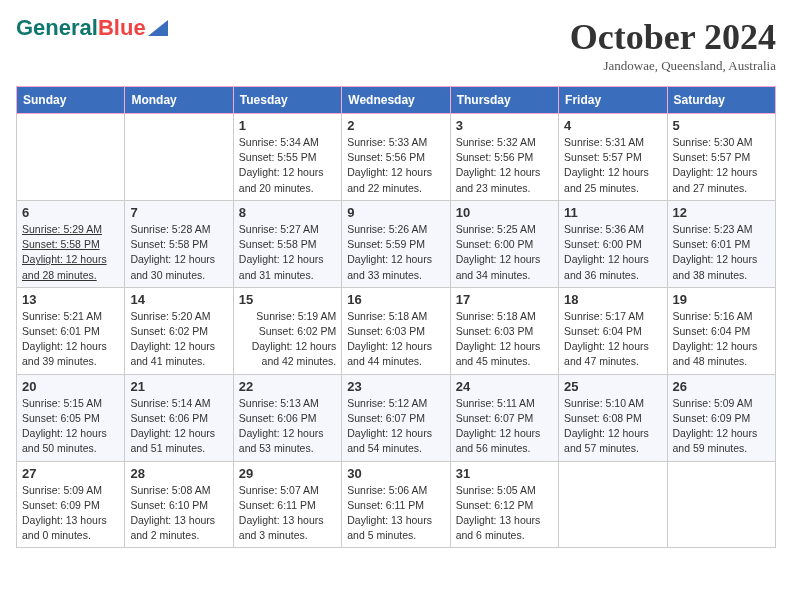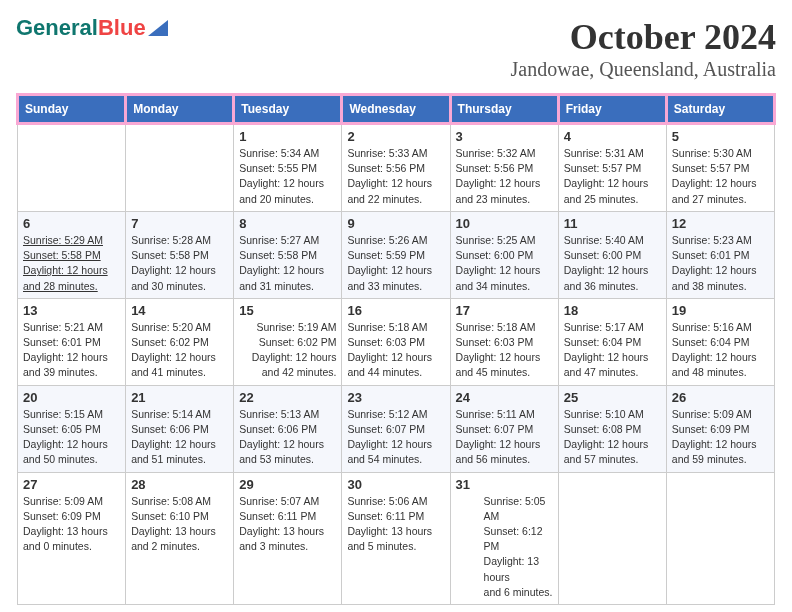--- a/index.html
+++ b/index.html
@@ -31,36 +31,36 @@
     .title-section {
       text-align: right;
       font-family: Liberation Serif, serif;
     }
     .month-title {
       font-size: 36px;
       font-weight: bold;
       color: #333;
     }
     .location-title {
-      font-size: 20px;
+      font-size: 13px;
       color: #555;
     }
     .calendar {
       width: 100%;
       border-collapse: collapse;
       font-size: 11px;
     }
     .calendar thead th {
       background-color: #3a6ebd;
       color: #fff;
       text-align: left;
       padding: 6px 6px;
       font-size: 12px;
       font-weight: bold;
-      border: 3px solid #f9a8d4;
+      border: 1px solid #f9a8d4;
     }
     .calendar tbody td {
       border: 1px solid #ccc;
       vertical-align: top;
       padding: 4px 5px;
       width: 108px;
       min-height: 70px;
       background: #fff;
     }
     .calendar tbody tr:nth-child(even) td {
@@ -185,21 +185,21 @@
         </td>
         <td>
           <span class="day-number">10</span>
           <div class="day-info" style="white-space: pre-line;">Sunrise: 5:25 AM
 Sunset: 6:00 PM
 Daylight: 12 hours
 and 34 minutes.</div>
         </td>
         <td>
           <span class="day-number">11</span>
-          <div class="day-info" style="white-space: pre-line;">Sunrise: 5:40 AM
+          <div class="day-info" style="white-space: pre-line;">Sunrise: 5:36 AM
 Sunset: 6:00 PM
 Daylight: 12 hours
 and 36 minutes.</div>
         </td>
         <td>
           <span class="day-number">12</span>
           <div class="day-info" style="white-space: pre-line;">Sunrise: 5:23 AM
 Sunset: 6:01 PM
 Daylight: 12 hours
 and 38 minutes.</div>
@@ -331,21 +331,21 @@
         </td>
         <td>
           <span class="day-number">30</span>
           <div class="day-info" style="white-space: pre-line;">Sunrise: 5:06 AM
 Sunset: 6:11 PM
 Daylight: 13 hours
 and 5 minutes.</div>
         </td>
         <td>
           <span class="day-number">31</span>
-          <div class="day-info" style="white-space: pre-line; margin-left: 28px;">Sunrise: 5:05 AM
+          <div class="day-info" style="white-space: pre-line;">Sunrise: 5:05 AM
 Sunset: 6:12 PM
 Daylight: 13 hours
 and 6 minutes.</div>
         </td>
         <td class="empty-cell"></td>
         <td class="empty-cell"></td>
       </tr>
     </tbody>
 </table>
 

